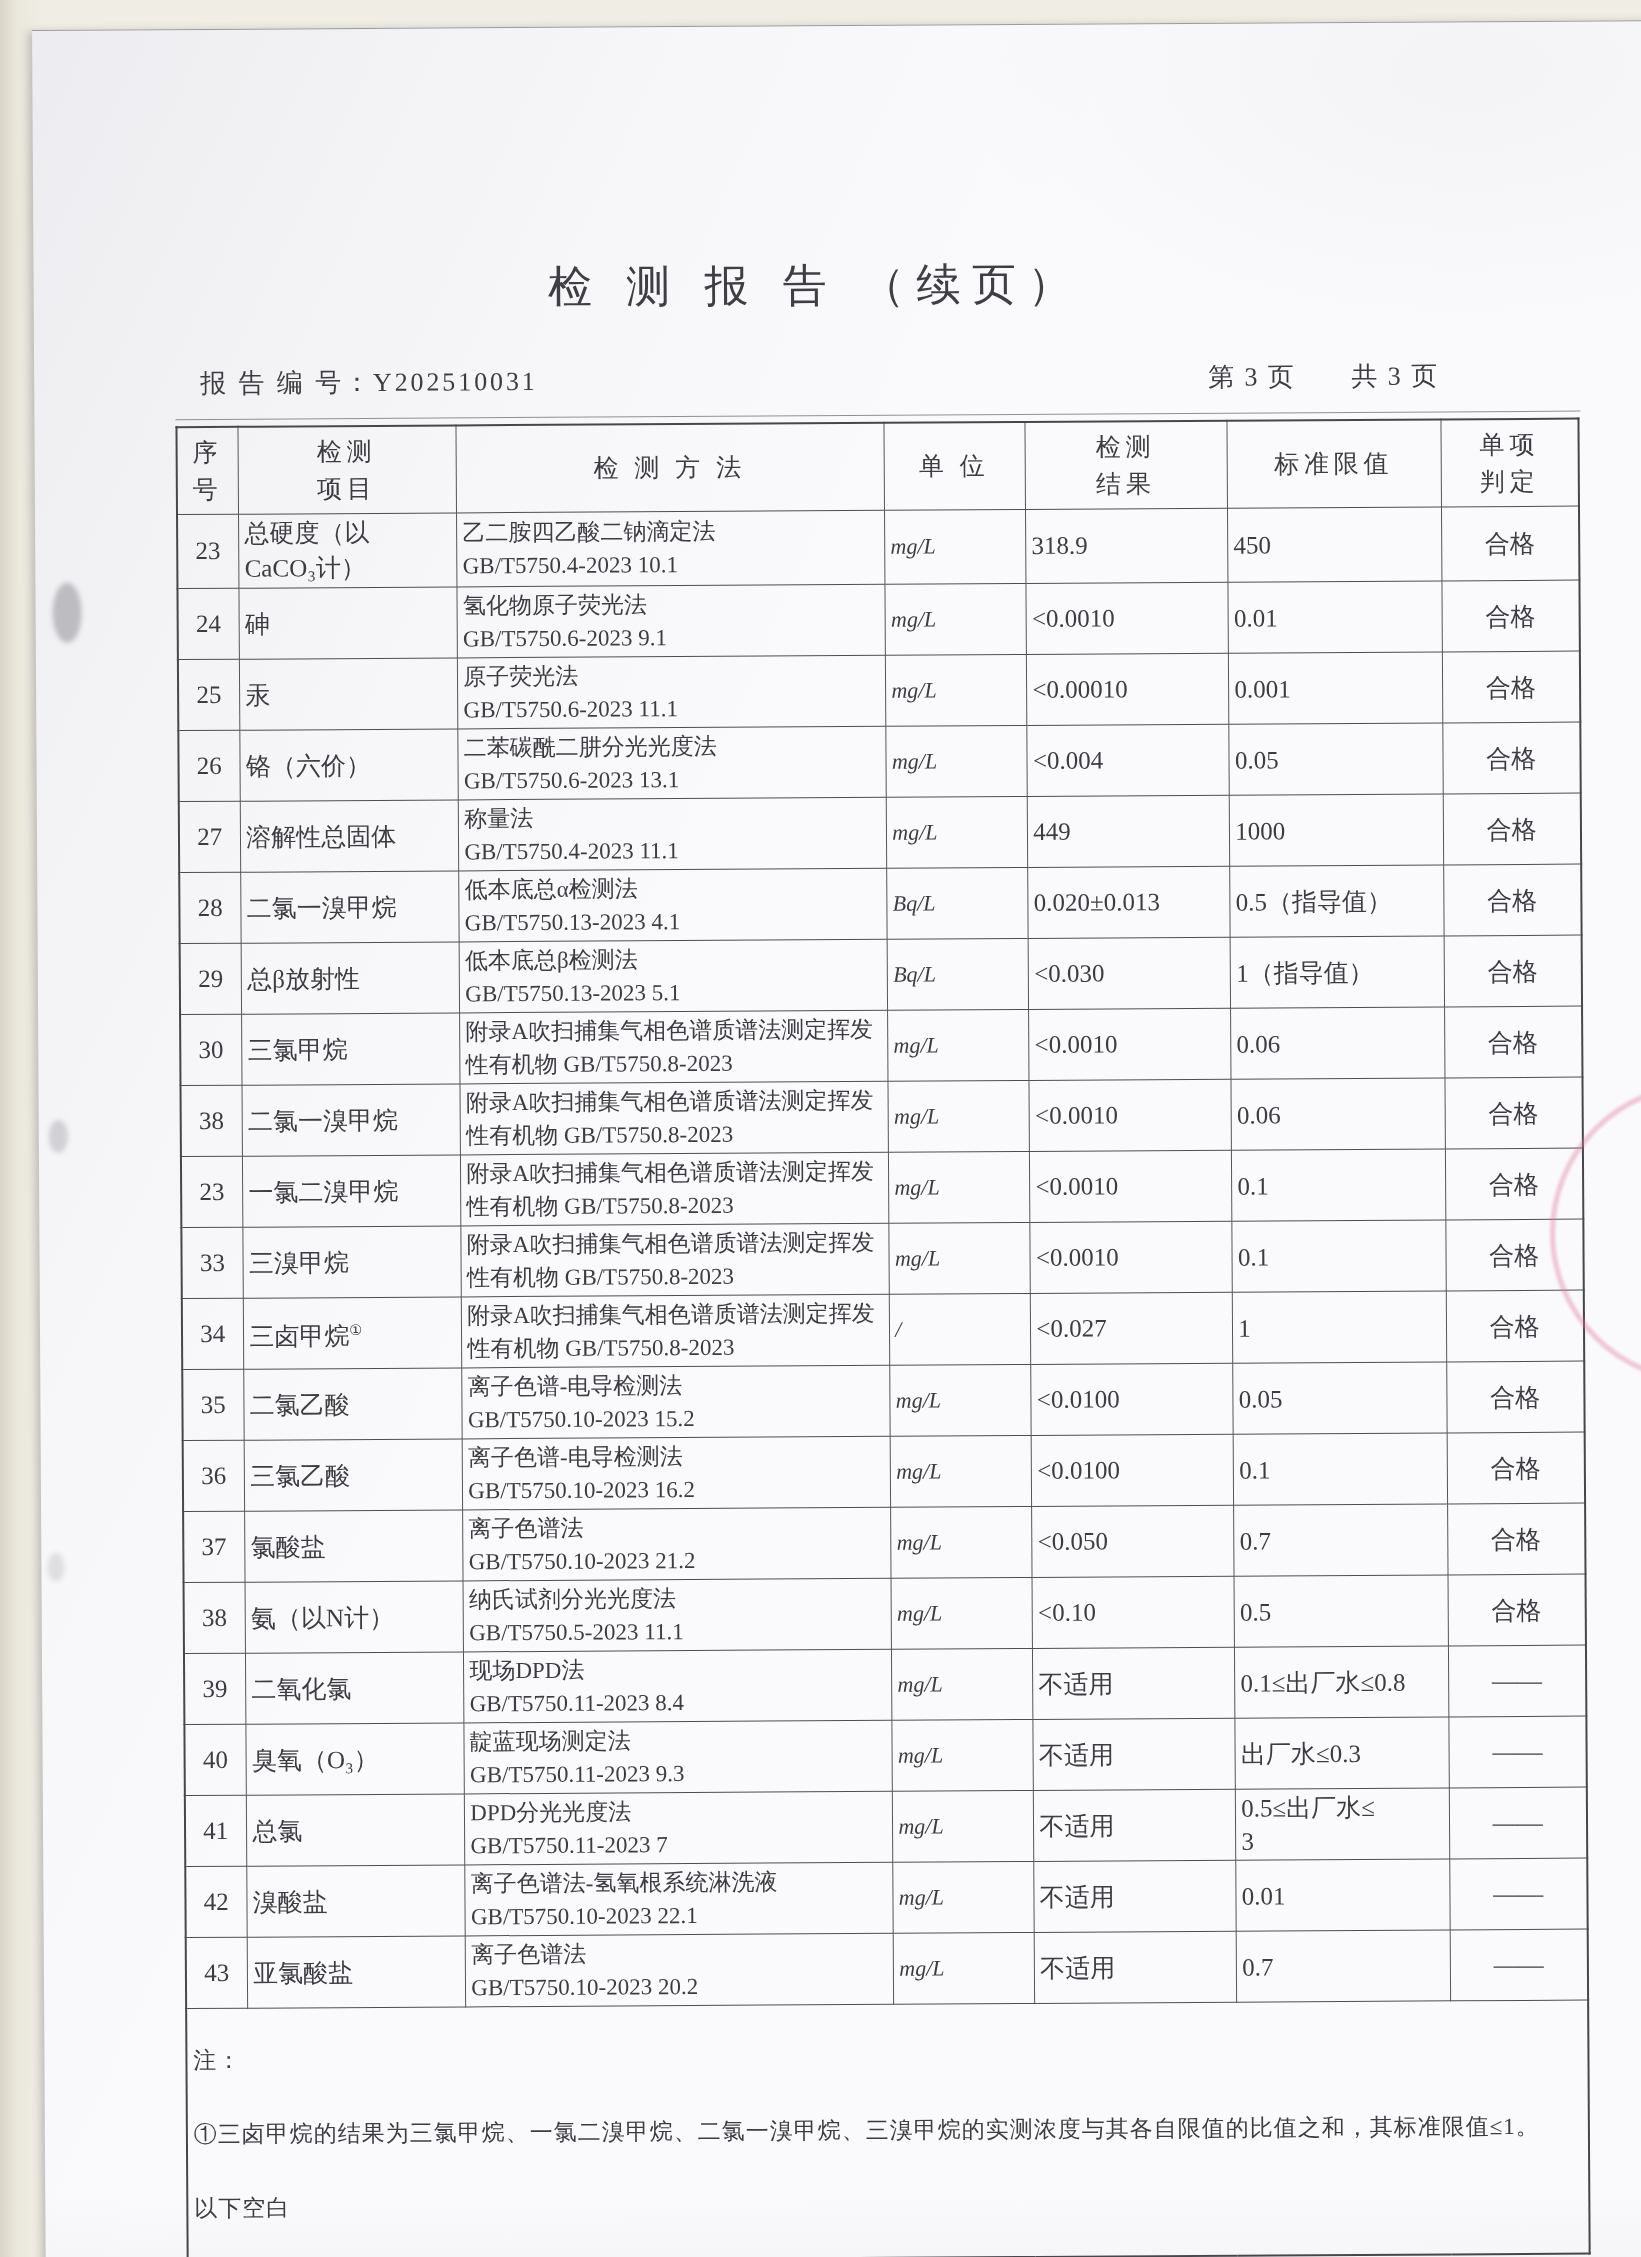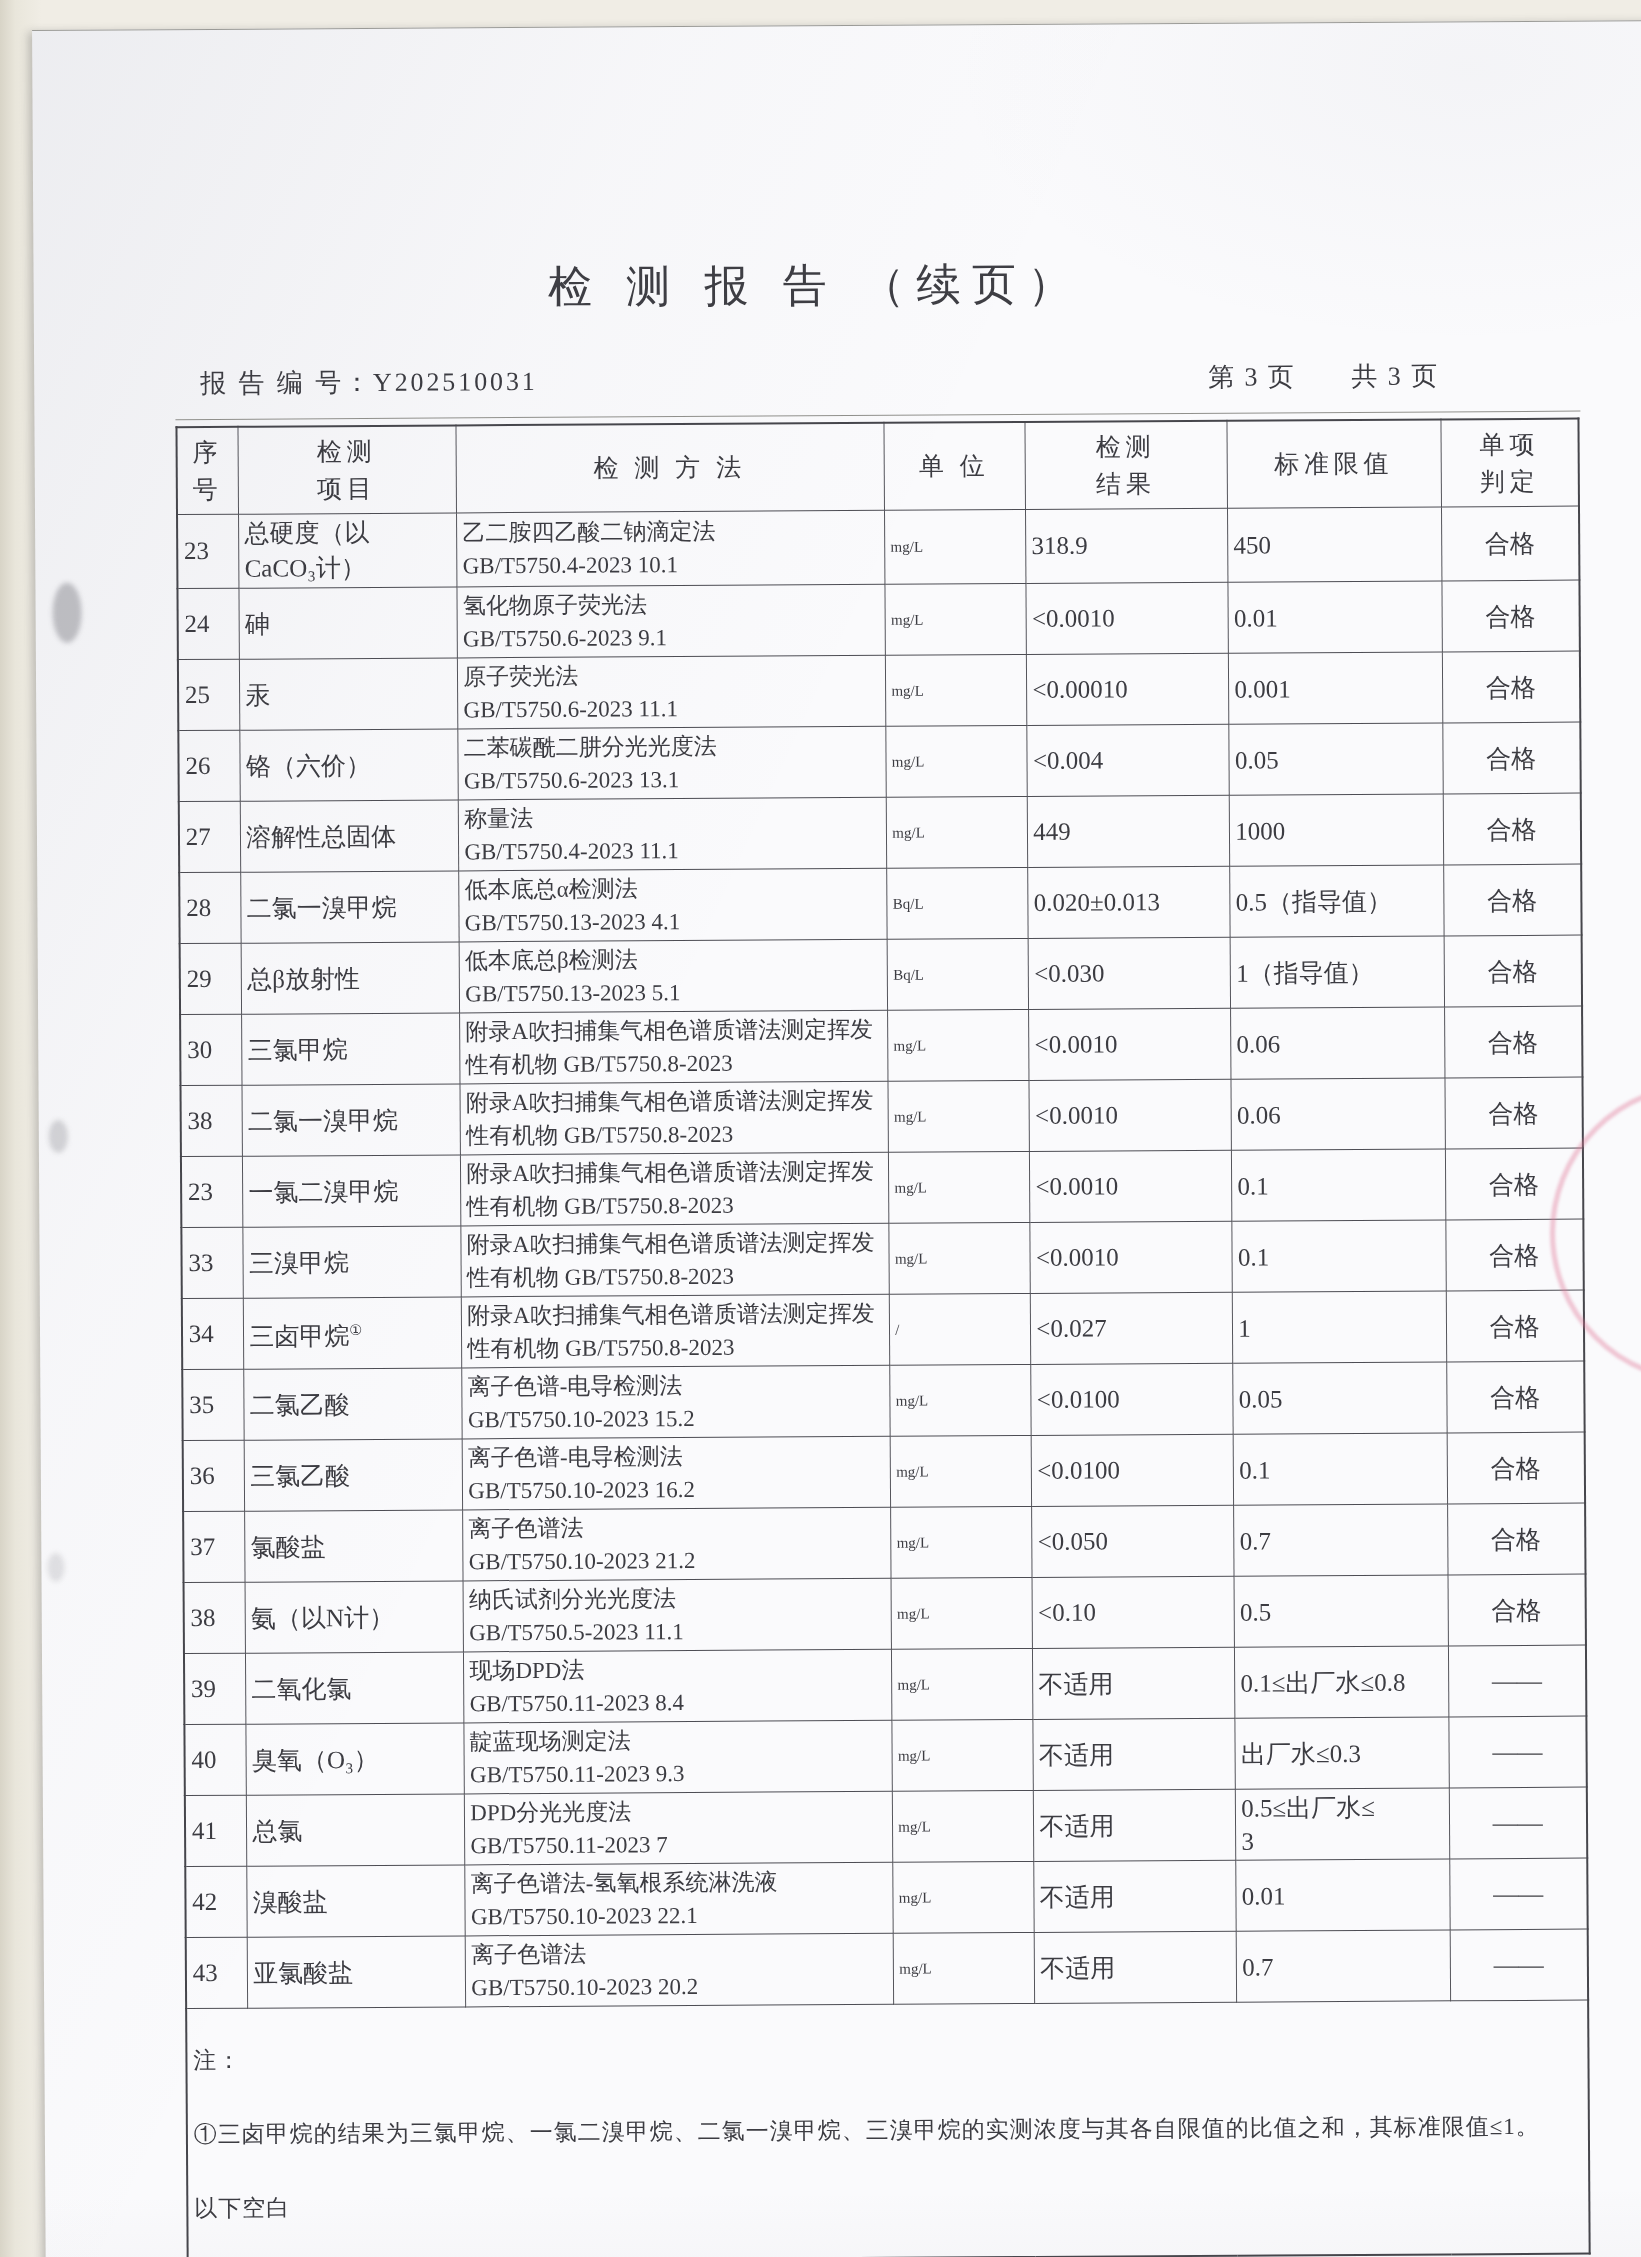--- a/index.html
+++ b/index.html
@@ -37,24 +37,24 @@
   table.report-table th,table.report-table td{
     border-left:1.3px solid #55555c;border-right:1.3px solid #55555c;
     border-top:1.9px solid #4d4d54;border-bottom:1.9px solid #4d4d54;
     white-space:pre-line;vertical-align:middle;
     padding:1.9px 5.8px;overflow:hidden;
   }
   table.report-table{border:2.4px solid #46464c;}
   thead tr{height:87px;}
   tbody tr{height:71px;}
   th{font-weight:500;letter-spacing:4.8px;line-height:37px;text-align:center;}
-  .c-no{text-align:left;margin-top:31px;}
+  .c-no{text-align:center;margin-top:31px;}
   .c-item{padding-left:12.6px;line-height:35px;}
   .c-method{padding-left:10.6px;font-size:23px;line-height:33px;}
-  .c-unit{padding-left:21px;font-size:15px;}
+  .c-unit{padding-left:21px;font-size:22px;font-style:italic;}
   .c-result{padding-left:12.6px;}
   .c-limit{padding-left:12.6px;line-height:33px;}
   .c-verdict{text-align:center;}
   .fn-sup{font-size:14.5px;}
   .notes-cell{vertical-align:top;padding:7.7px 15.4px;font-size:23px;height:147px;}
   .note-line{line-height:48px;letter-spacing:1px;}
   
   .stamp-arc{
     position:absolute;left:1550px;top:1083px;width:290px;height:290px;
     border:5.8px solid rgba(224,122,152,0.42);border-radius:50%;

